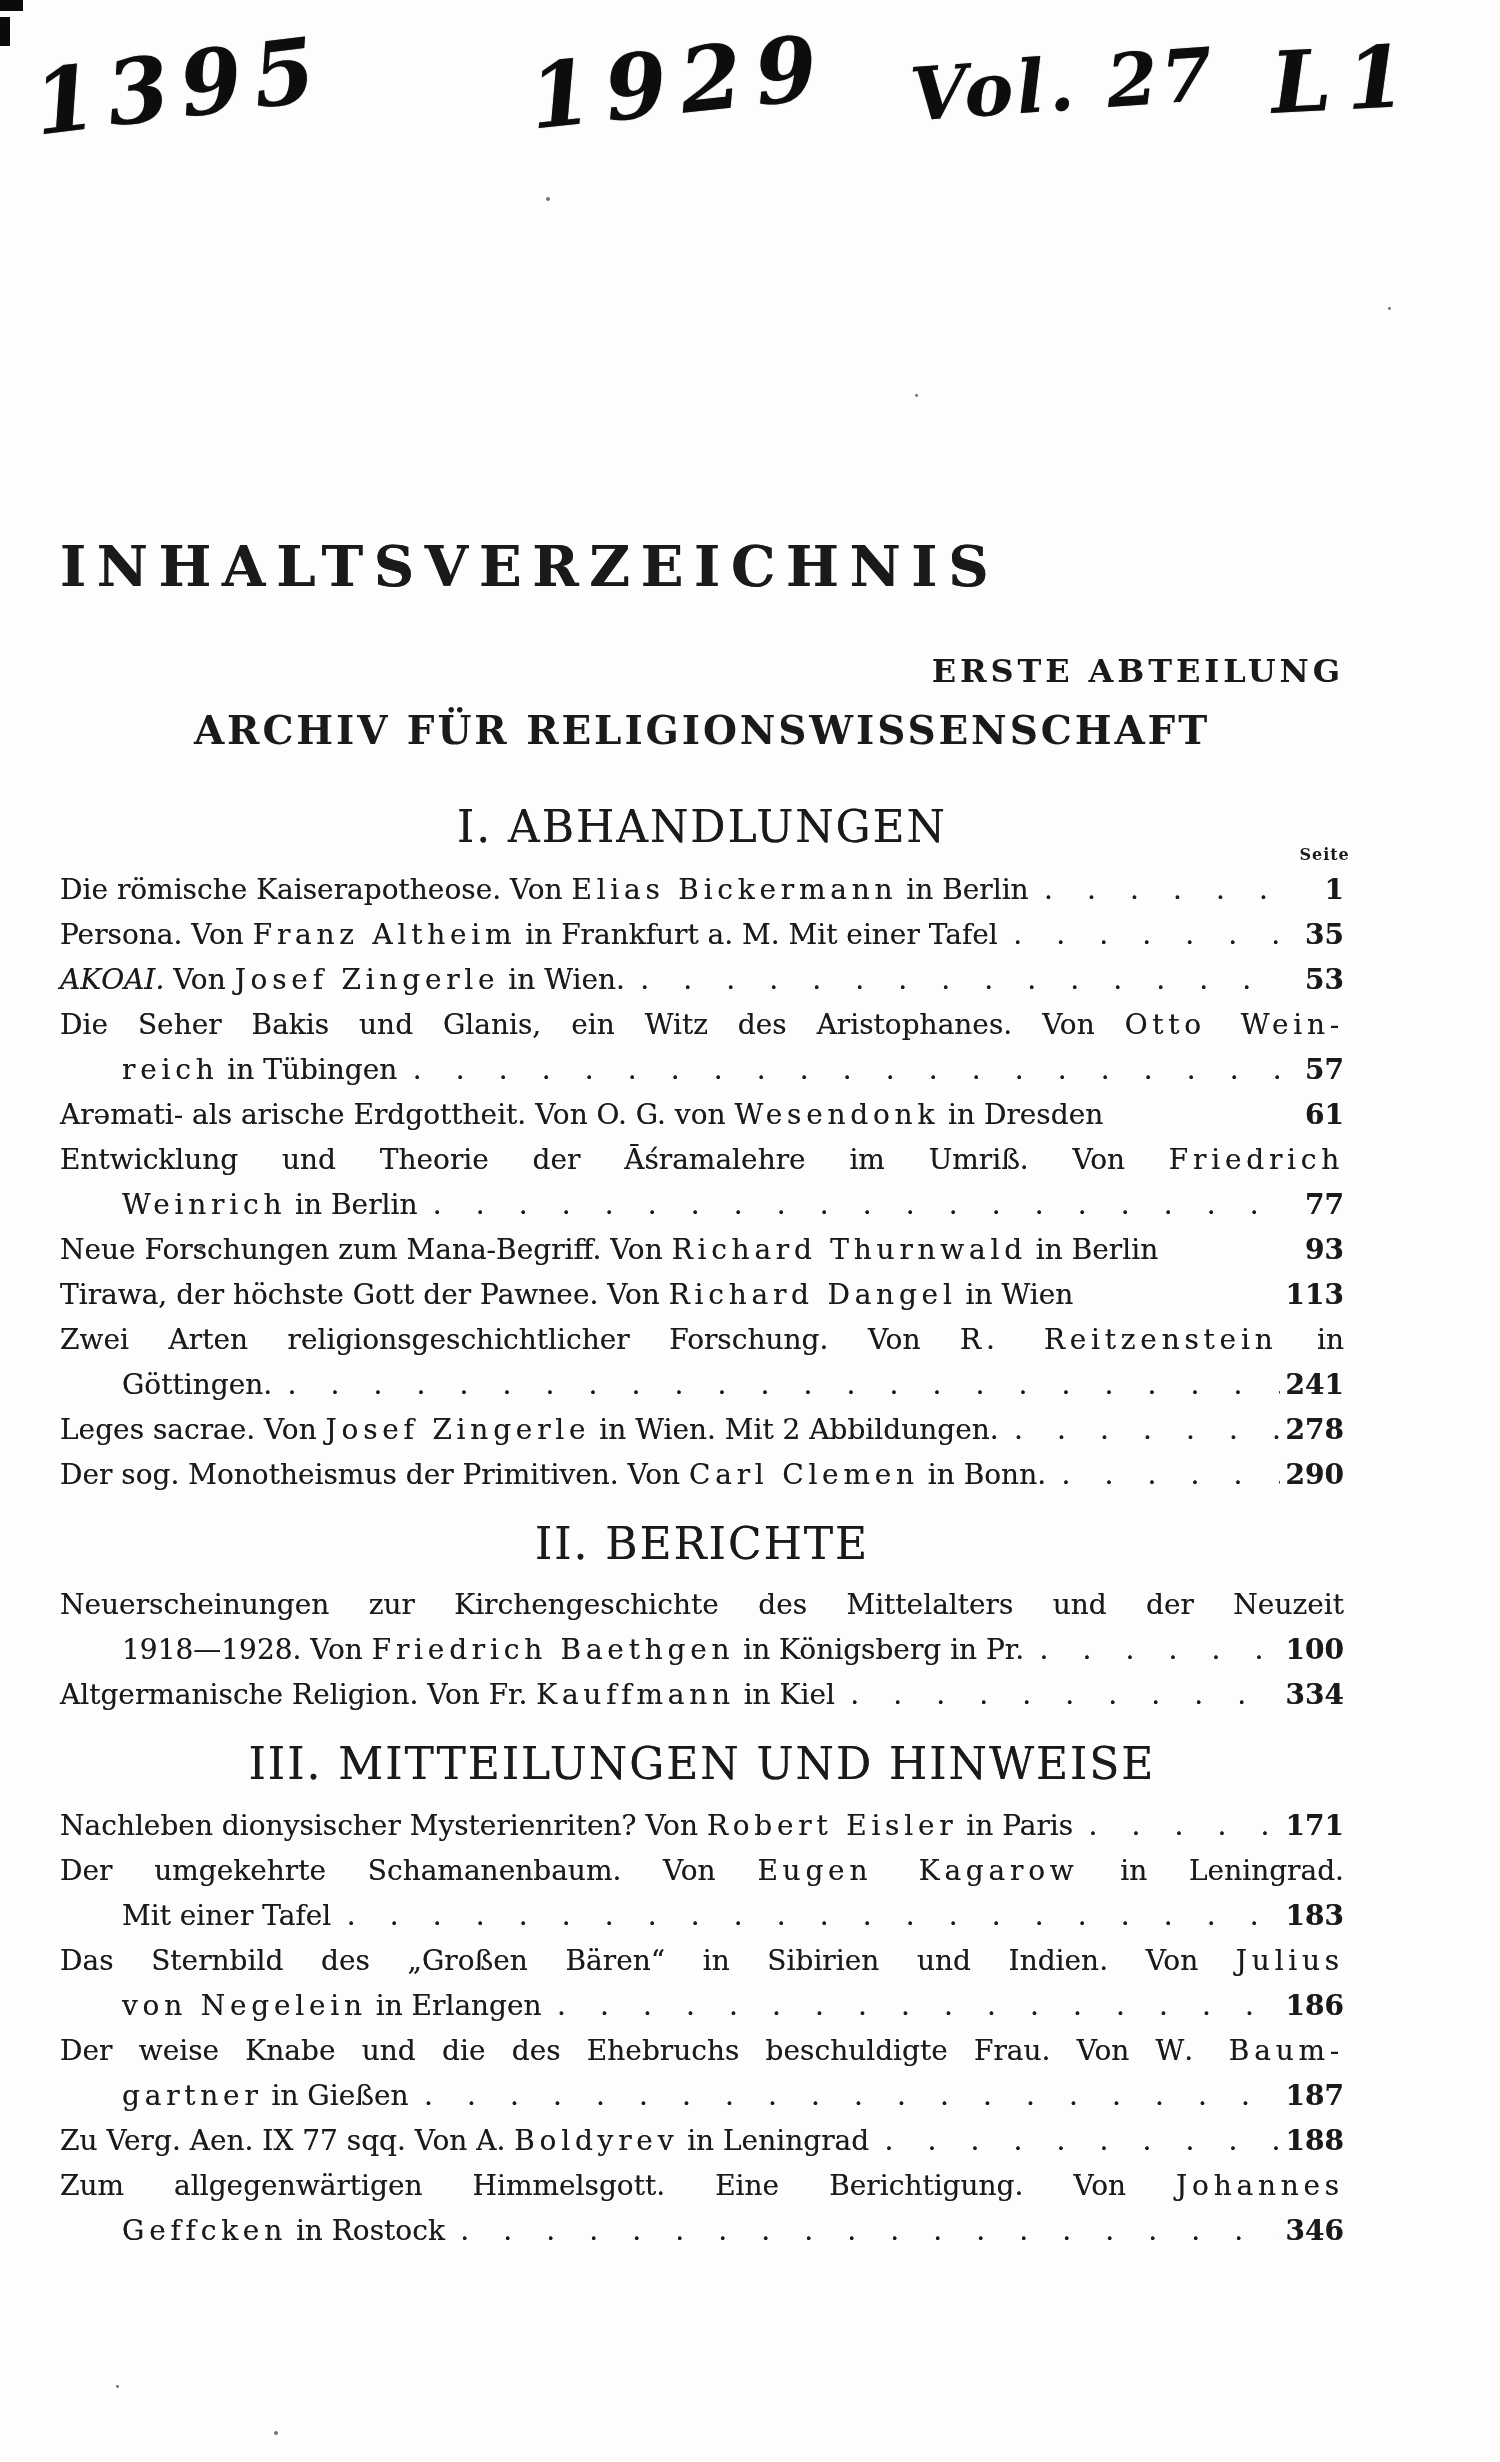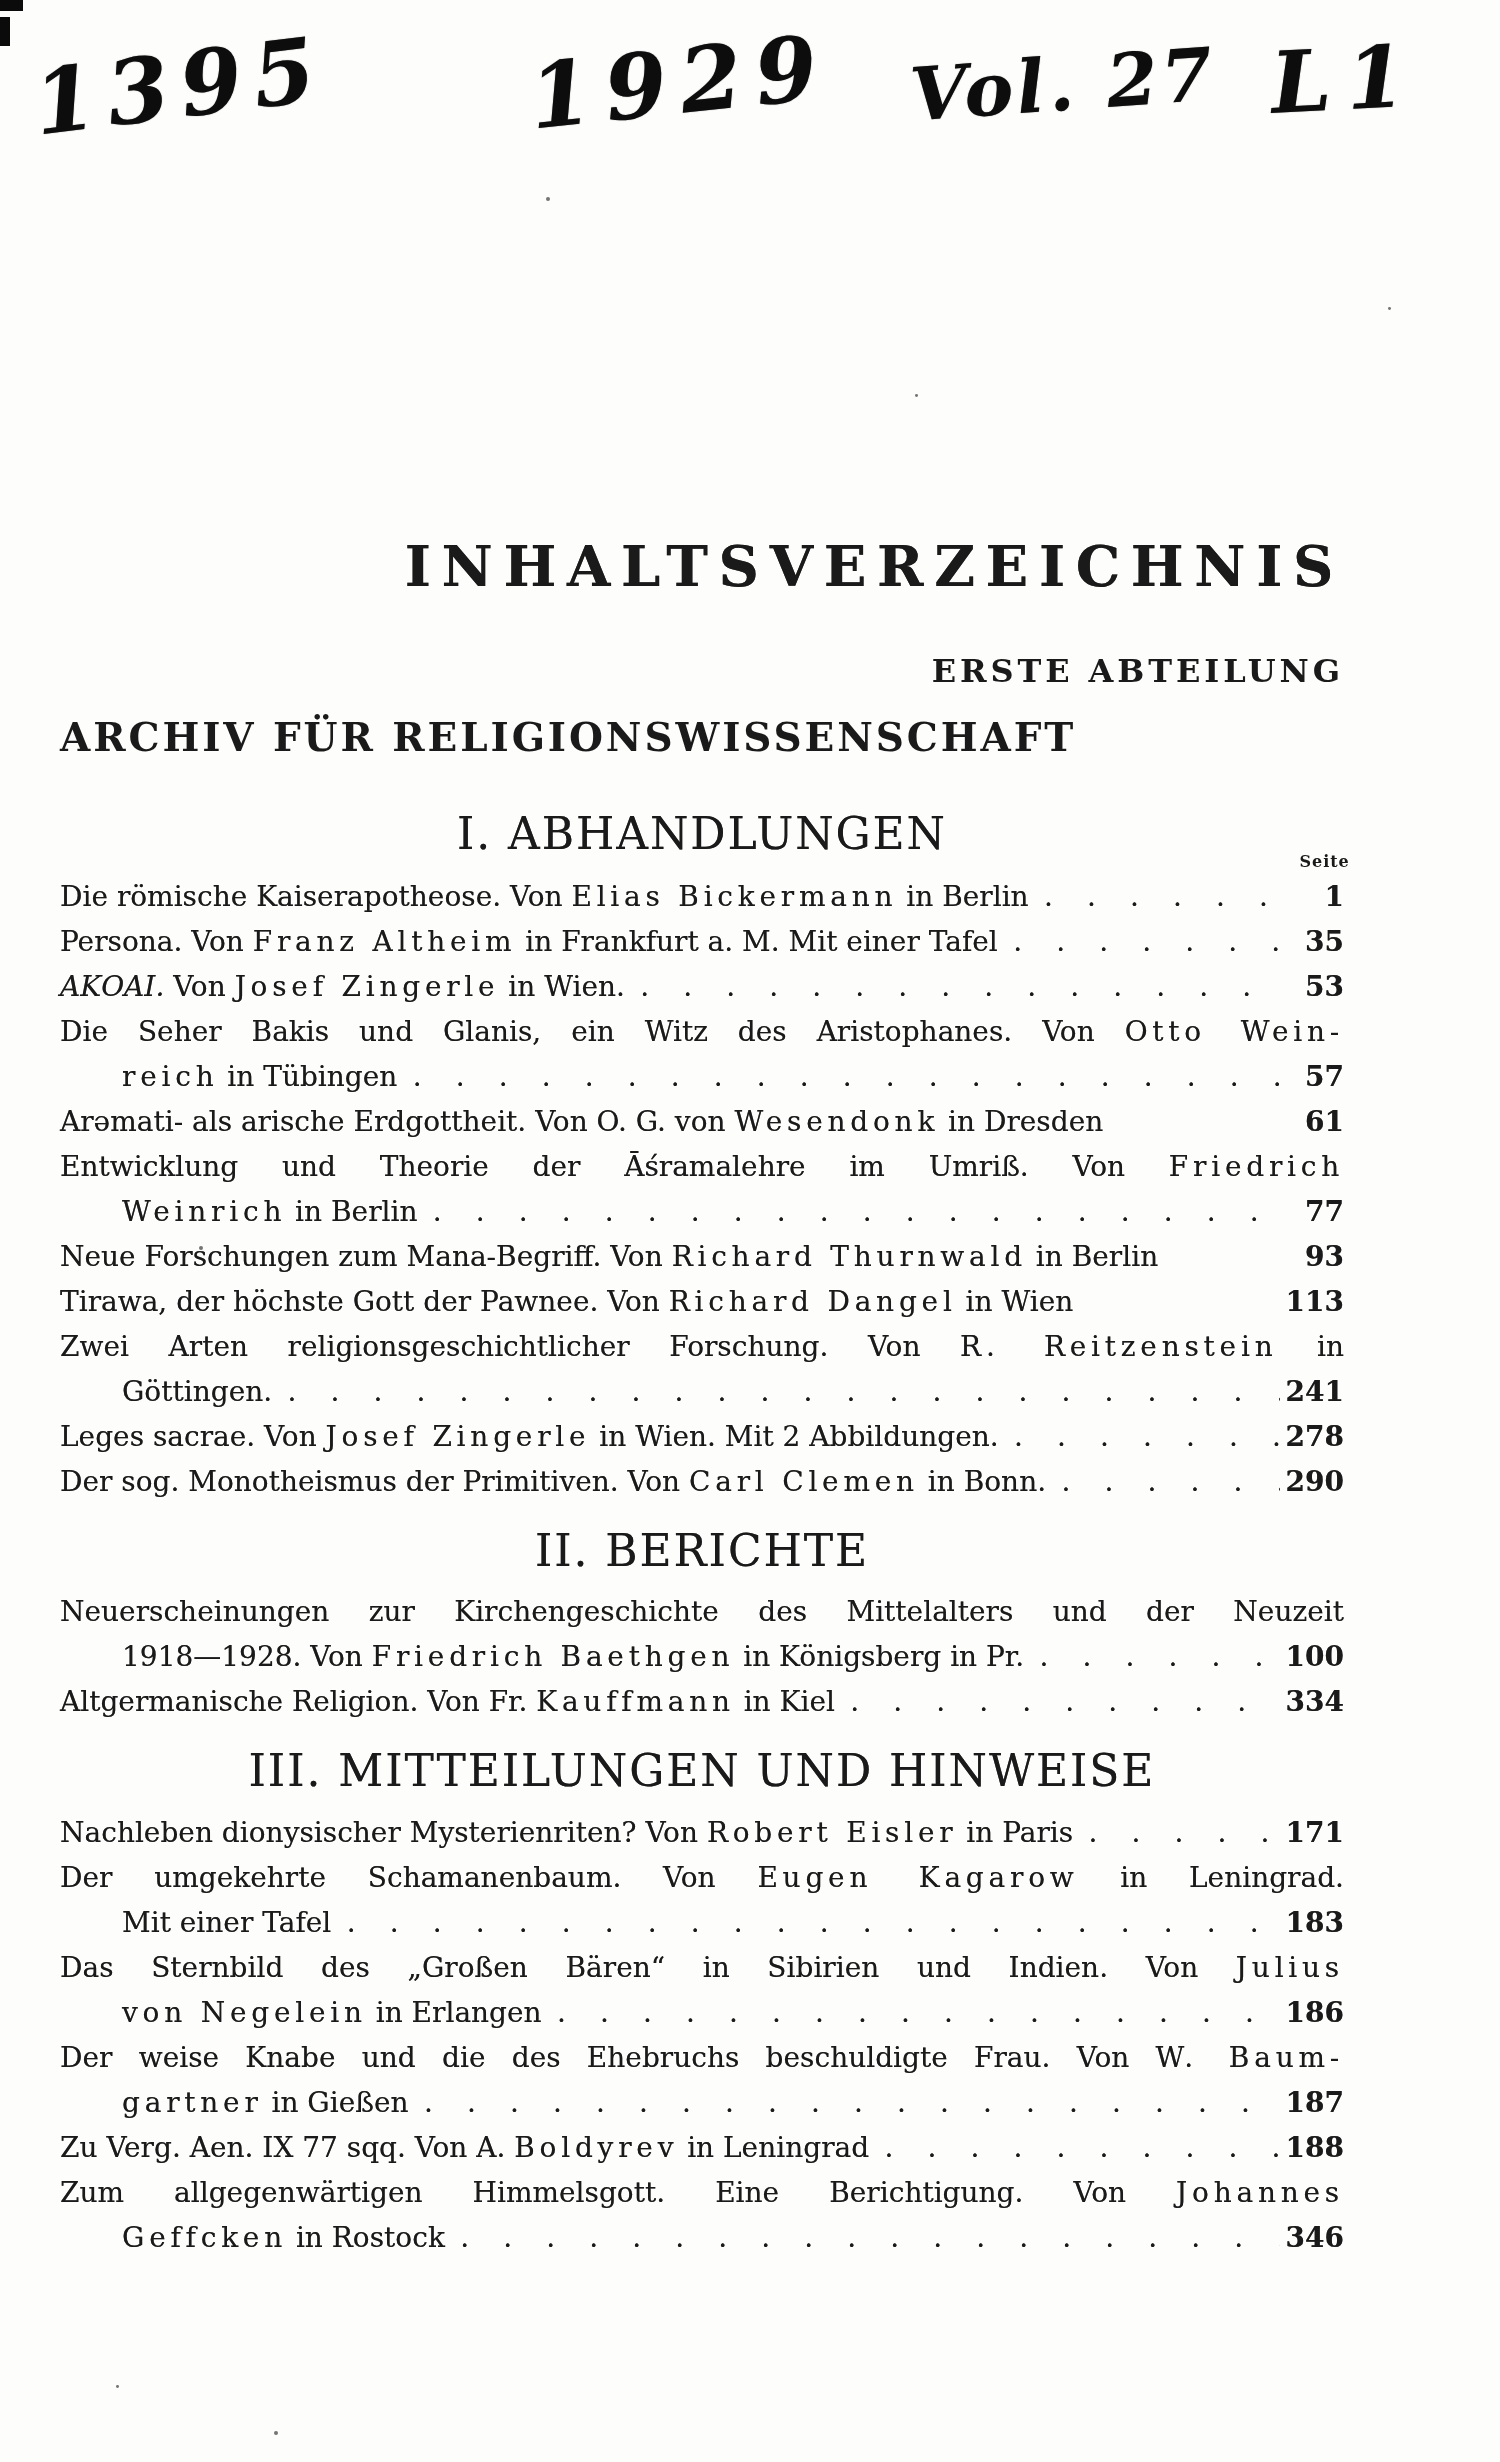--- a/index.html
+++ b/index.html
@@ -33,36 +33,37 @@
     position:absolute;
     left:60px;top:0;
     width:1284px;
     padding-top:533px;
   }
   .title{
     margin:0;
     font-size:56px;
     font-weight:600;
     letter-spacing:10.6px;
-    text-align:right;
+    text-align:left;
     line-height:1.2;
     text-shadow:0 0 0.6px rgba(0,0,0,.7);
   }
   .sub1{
     margin-top:52px;
     font-size:32px;
     letter-spacing:3.9px;
     text-align:right;
     line-height:1.2;
     font-weight:600;
   }
   .sub2{
-    margin-top:23px;
+    margin-top:16px;
     font-size:39px;
     letter-spacing:2.9px;
+    text-align:center;
     line-height:1.2;
     font-weight:600;
   }
   .sec-row{position:relative;margin:21px 0 11.6px;}
   .sec-row.first{margin-top:48px;margin-bottom:12.6px;}
   .sec-head{
     font-size:44px;
     letter-spacing:1.9px;
     text-align:center;
     line-height:1.2;

